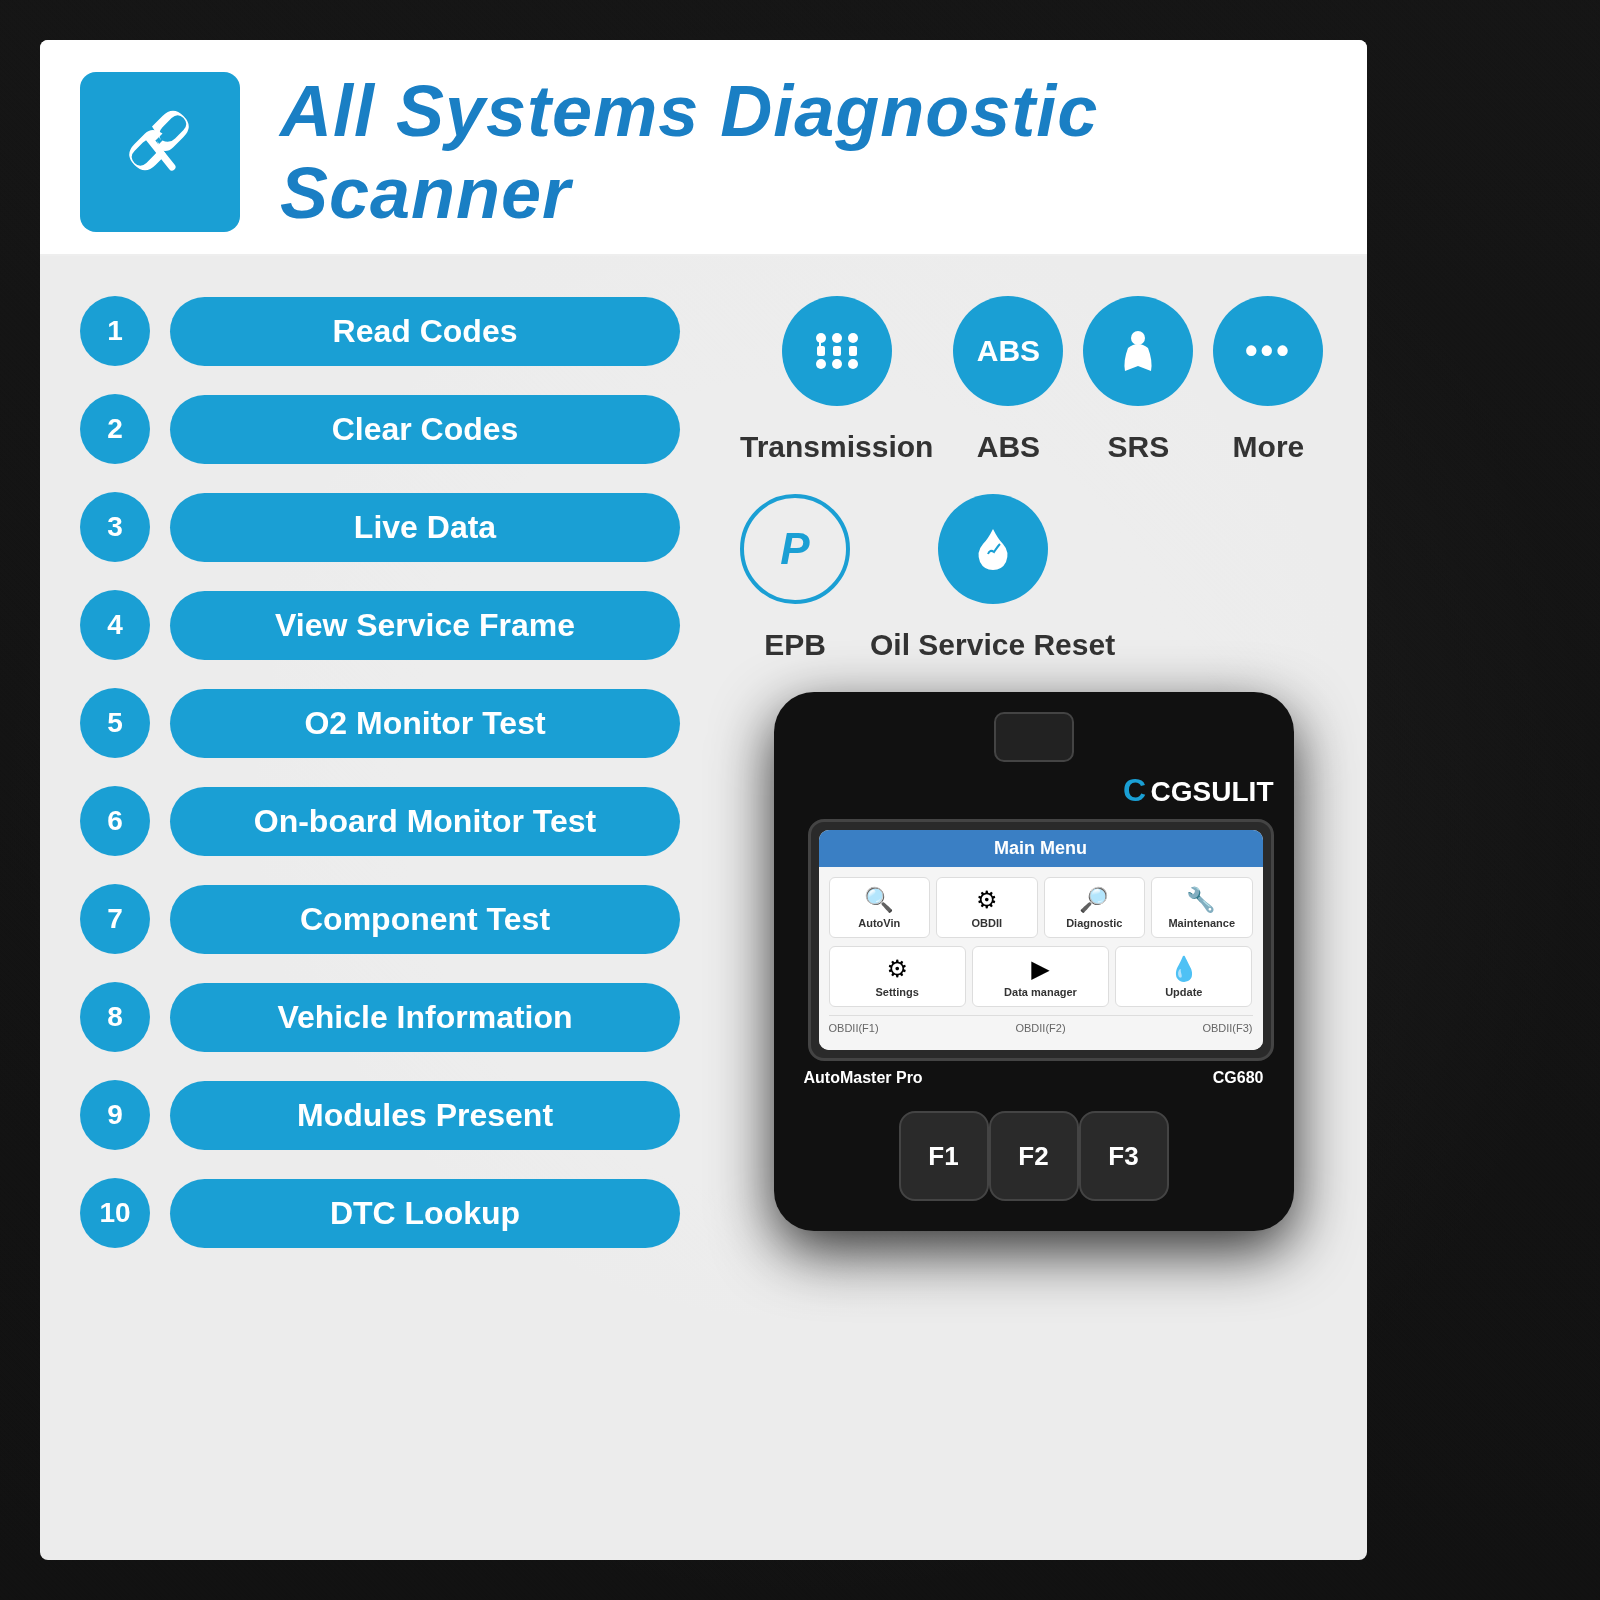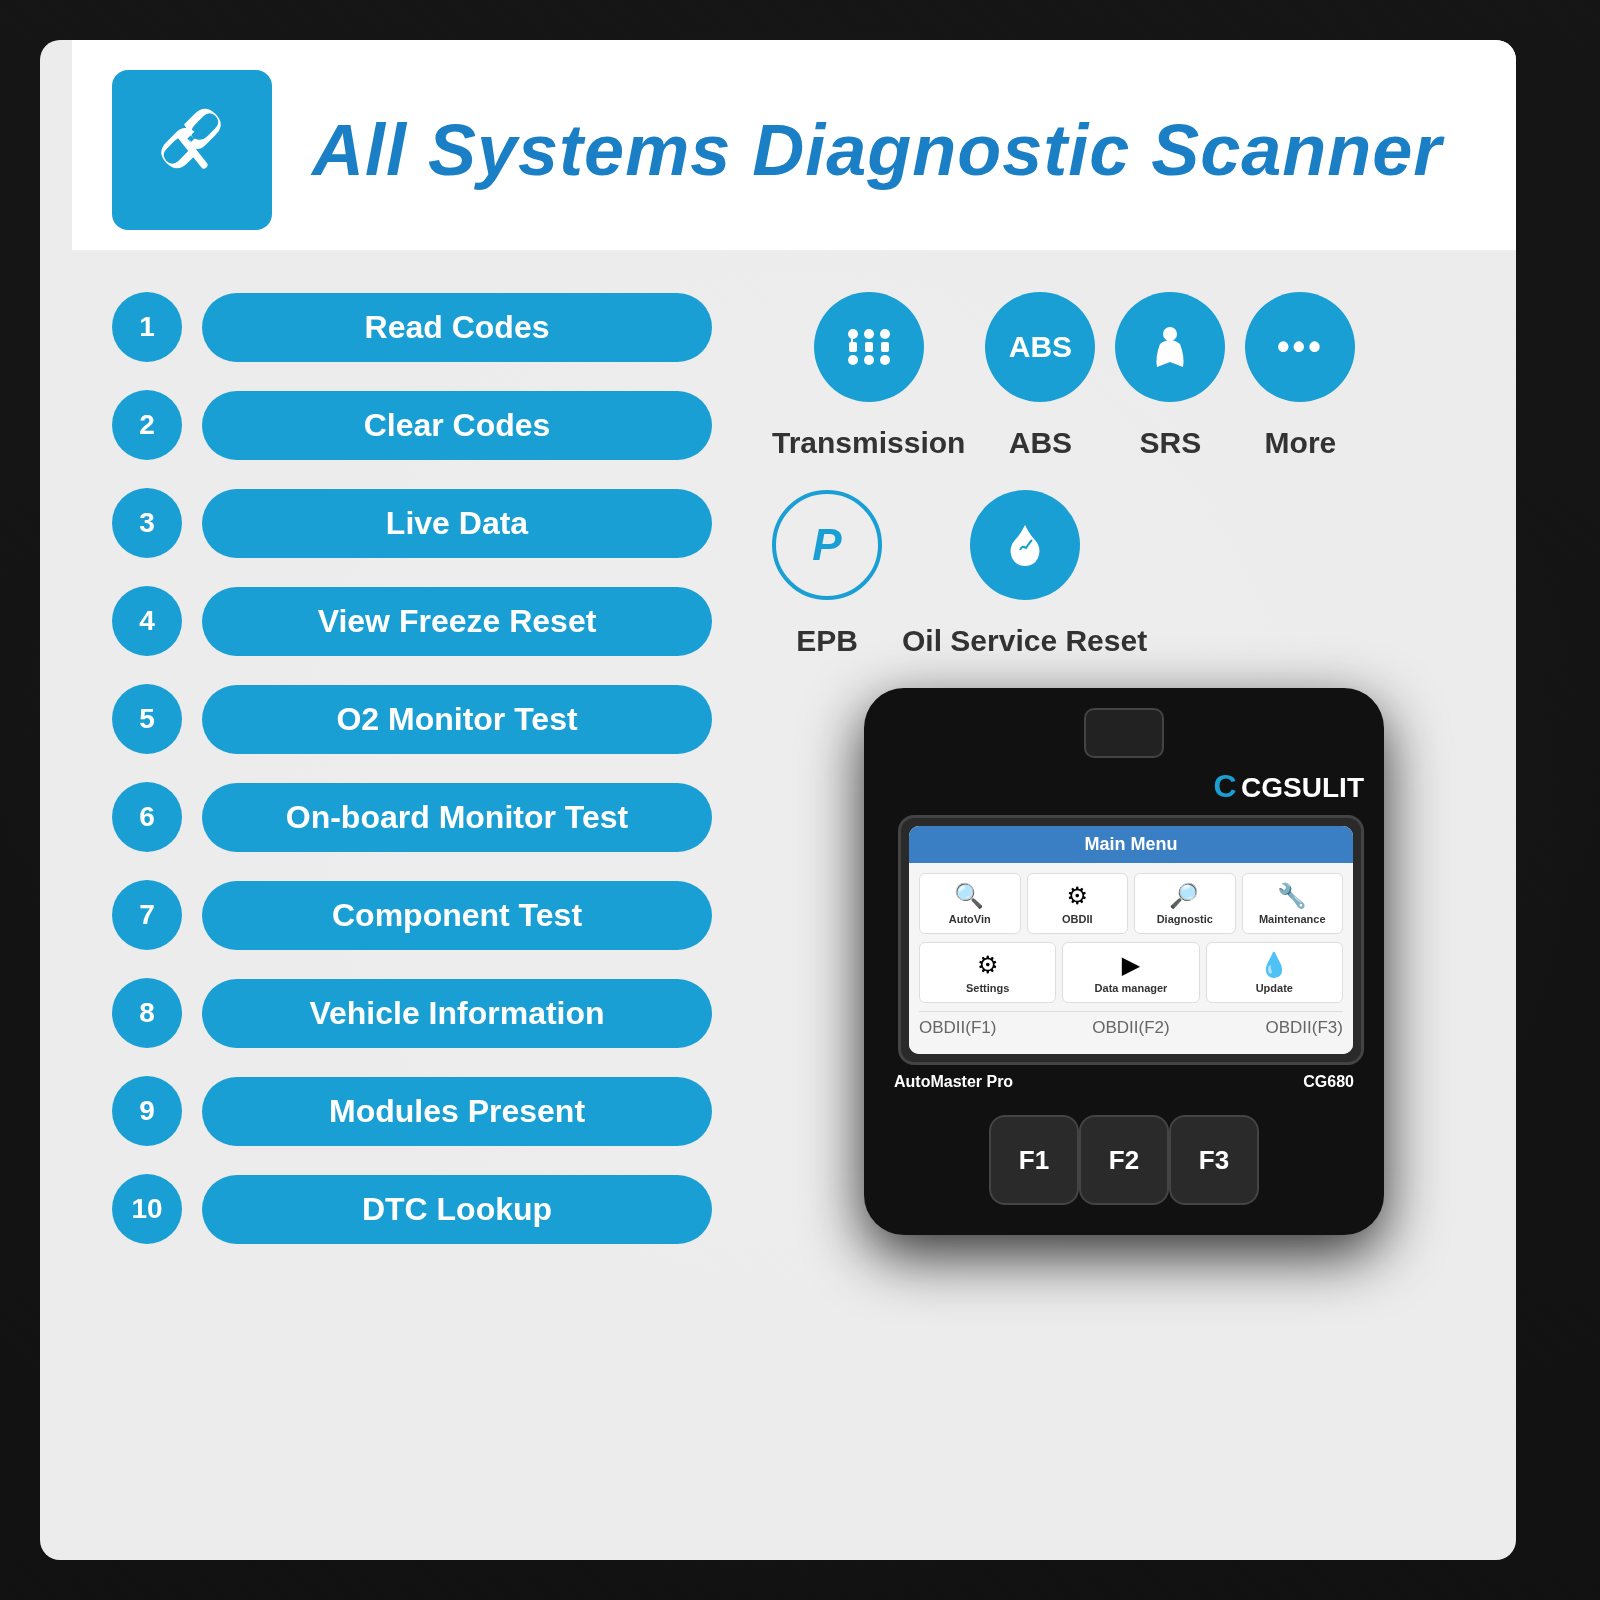--- a/index.html
+++ b/index.html
@@ -29,27 +29,26 @@
       background: 
         repeating-linear-gradient(45deg, transparent, transparent 2px, rgba(0,0,0,0.03) 2px, rgba(0,0,0,0.03) 4px),
         linear-gradient(to bottom, rgba(20,20,20,0.7) 0%, rgba(10,10,10,0.5) 100%);
       z-index: 1;
     }
 
     
     .main-container {
       position: absolute;
       top: 40px; left: 40px;
-      width: 1476px;
+      width: 1327px;
       height: 1520px;
       background: rgba(255,255,255,0.92);
-      border-radius: 20px;
+      border-radius: 8px;
       z-index: 2;
       overflow: hidden;
-      padding-left: 32px;
     }
 
     
     .header {
       display: flex;
       align-items: center;
       padding: 30px 40px 20px 40px;
       background: white;
       border-bottom: 2px solid #eee;
     }
@@ -271,21 +270,21 @@
     }
 
     .screen-footer {
       display: flex;
       justify-content: space-between;
       padding: 6px 0;
       border-top: 1px solid #ddd;
     }
 
     .screen-footer-item {
-      font-size: 17px;
+      font-size: 11px;
       color: #666;
       text-align: left;
     }
 
     .device-info-row {
       display: flex;
       justify-content: space-between;
       padding: 8px 10px;
       color: white;
       font-size: 16px;
@@ -357,21 +356,21 @@
   </div>
         <div class="menu-item">
     <div class="menu-number">3</div>
     <div class="menu-label-box">
       <span class="menu-label">Live Data</span>
     </div>
   </div>
         <div class="menu-item">
     <div class="menu-number">4</div>
     <div class="menu-label-box">
-      <span class="menu-label">View Freeze Reset</span>
+      <span class="menu-label">View Service Frame</span>
     </div>
   </div>
         <div class="menu-item">
     <div class="menu-number">5</div>
     <div class="menu-label-box">
       <span class="menu-label">O2 Monitor Test</span>
     </div>
   </div>
         <div class="menu-item">
     <div class="menu-number">6</div>

